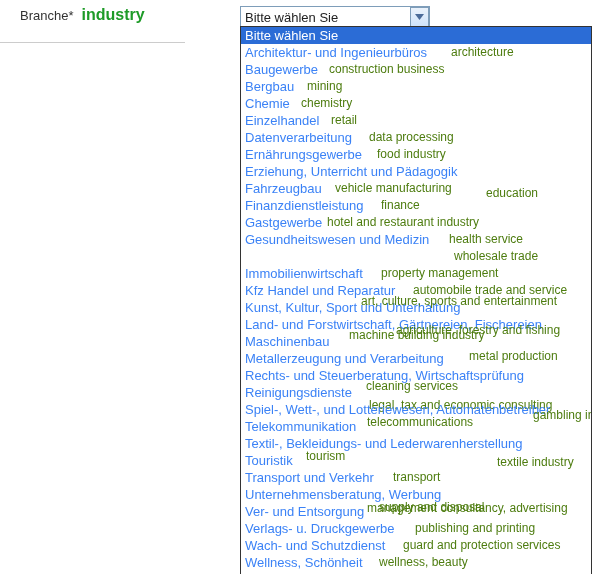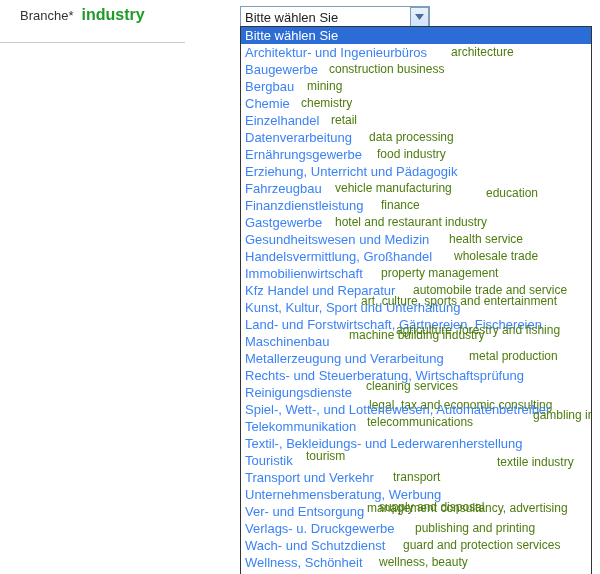--- a/index.html
+++ b/index.html
@@ -54,23 +54,23 @@
         <li><span class="opt-text">Architektur- und Ingenieurbüros</span><span class="opt-annot" style="left: 210px; top: 0px;">architecture</span></li>
         <li><span class="opt-text">Baugewerbe</span><span class="opt-annot" style="left: 88px; top: 0px;">construction business</span></li>
         <li><span class="opt-text">Bergbau</span><span class="opt-annot" style="left: 66px; top: 0px;">mining</span></li>
         <li><span class="opt-text">Chemie</span><span class="opt-annot" style="left: 60px; top: 0px;">chemistry</span></li>
         <li><span class="opt-text">Einzelhandel</span><span class="opt-annot" style="left: 90px; top: 0px;">retail</span></li>
         <li><span class="opt-text">Datenverarbeitung</span><span class="opt-annot" style="left: 128px; top: 0px;">data processing</span></li>
         <li><span class="opt-text">Ernährungsgewerbe</span><span class="opt-annot" style="left: 136px; top: 0px;">food industry</span></li>
         <li><span class="opt-text">Erziehung, Unterricht und Pädagogik</span><span class="opt-annot" style="left: 245px; top: 0px; margin-top: 22px;">education</span></li>
         <li><span class="opt-text">Fahrzeugbau</span><span class="opt-annot" style="left: 94px; top: 0px;">vehicle manufacturing</span></li>
         <li><span class="opt-text">Finanzdienstleistung</span><span class="opt-annot" style="left: 140px; top: 0px;">finance</span></li>
-        <li><span class="opt-text">Gastgewerbe</span><span class="opt-annot" style="left: 94px; top: 0px;">hotel and restaurant industry</span></li>
+        <li><span class="opt-text">Gastgewerbe</span><span class="opt-annot" style="left: 86px; top: 0px;">hotel and restaurant industry</span></li>
         <li><span class="opt-text">Gesundheitswesen und Medizin</span><span class="opt-annot" style="left: 208px; top: 0px;">health service</span></li>
-        <li><span class="opt-text">Handelsvermittlung, Großhandel</span><span class="opt-annot" style="left: 213px; top: 0px;">wholesale trade</span></li>
+        <li><span class="opt-annot" style="left: 213px; top: 0px;">wholesale trade</span></li>
         <li><span class="opt-text">Immobilienwirtschaft</span><span class="opt-annot" style="left: 140px; top: 0px;">property management</span></li>
         <li><span class="opt-text">Kfz Handel und Reparatur</span><span class="opt-annot" style="left: 172px; top: 0px;">automobile trade and service</span></li>
         <li><span class="opt-text">Kunst, Kultur, Sport und Unterhaltung</span><span class="opt-annot" style="left: 120px; top: -6px;">art, culture, sports and entertainment</span></li>
         <li><span class="opt-text">Land- und Forstwirtschaft, Gärtnereien, Fischereien</span><span class="opt-annot" style="left: 155px; top: 6px;">agriculture, forestry and fishing</span></li>
         <li><span class="opt-text">Maschinenbau</span><span class="opt-annot" style="left: 108px; top: -6px;">machine building industry</span></li>
         <li><span class="opt-text">Metallerzeugung und Verarbeitung</span><span class="opt-annot" style="left: 228px; top: -2px;">metal production</span></li>
         <li><span class="opt-text">Rechts- und Steuerberatung, Wirtschaftsprüfung</span><span class="opt-annot" style="left: 128px; top: 6px; margin-top: 24px;">legal, tax and economic consulting</span></li>
         <li><span class="opt-text">Reinigungsdienste</span><span class="opt-annot" style="left: 125px; top: -6px;">cleaning services</span></li>
         <li><span class="opt-text">Spiel-, Wett-, und Lotteriewesen, Automatenbetreiber</span><span class="opt-annot" style="left: 248px; top: 6px; padding-left: 44px;">gambling industry</span></li>
         <li><span class="opt-text">Telekommunikation</span><span class="opt-annot" style="left: 126px; top: -4px;">telecommunications</span></li>

